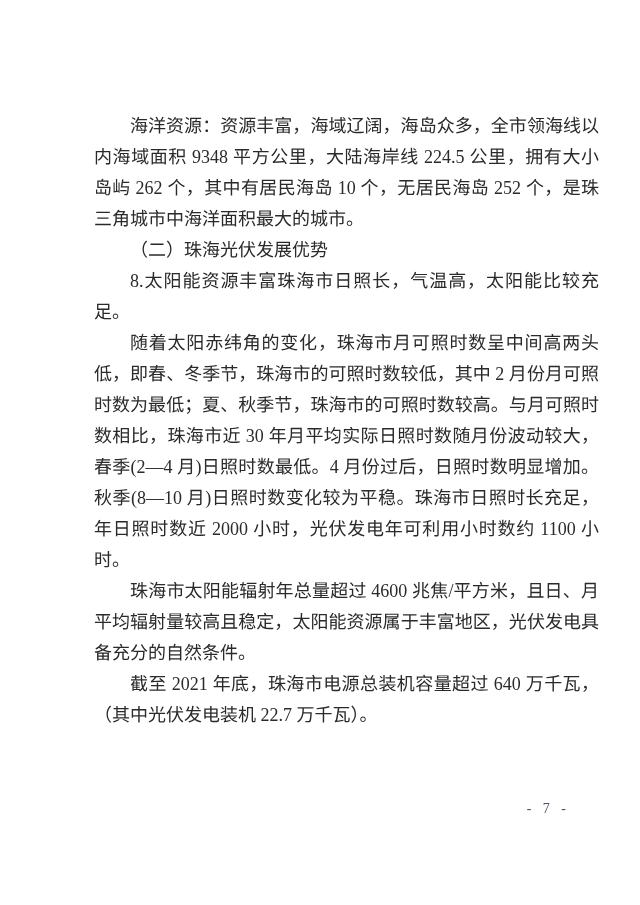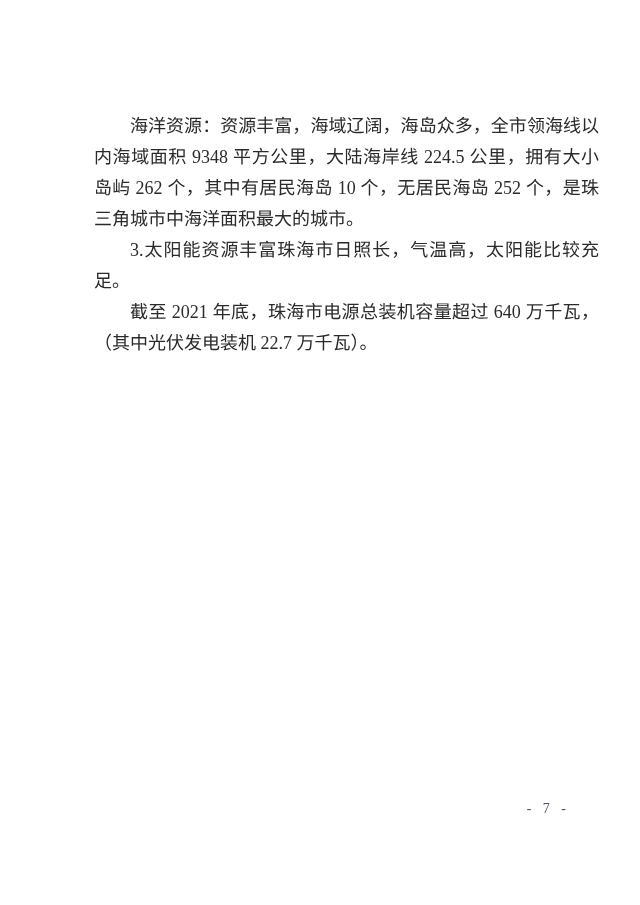--- a/index.html
+++ b/index.html
@@ -43,17 +43,20 @@
     letter-spacing: 4px;
     font-family: "Liberation Serif", "DejaVu Serif", serif;
   }
 </style>
 </head>
 <body>
 
 <div class="page">
   <div class="content">
     <p>海洋资源：资源丰富，海域辽阔，海岛众多，全市领海线以内海域面积 9348 平方公里，大陆海岸线 224.5 公里，拥有大小岛屿 262 个，其中有居民海岛 10 个，无居民海岛 252 个，是珠三角城市中海洋面积最大的城市。</p>
-    <p>3.太阳能资源丰富珠海市日照长，气温高，太阳能比较充足。</p>
+    <p>（二）珠海光伏发展优势</p>
+    <p>8.太阳能资源丰富珠海市日照长，气温高，太阳能比较充足。</p>
+    <p>随着太阳赤纬角的变化，珠海市月可照时数呈中间高两头低，即春、冬季节，珠海市的可照时数较低，其中 2 月份月可照时数为最低；夏、秋季节，珠海市的可照时数较高。与月可照时数相比，珠海市近 30 年月平均实际日照时数随月份波动较大，春季(2—4 月)日照时数最低。4 月份过后，日照时数明显增加。秋季(8—10 月)日照时数变化较为平稳。珠海市日照时长充足，年日照时数近 2000 小时，光伏发电年可利用小时数约 1100 小时。</p>
+    <p>珠海市太阳能辐射年总量超过 4600 兆焦/平方米，且日、月平均辐射量较高且稳定，太阳能资源属于丰富地区，光伏发电具备充分的自然条件。</p>
     <p>截至 2021 年底，珠海市电源总装机容量超过 640 万千瓦，（其中光伏发电装机 22.7 万千瓦）。</p>
   </div>
   <div class="page-number">- 7 -</div>
 </div>
 
 </body></html>

